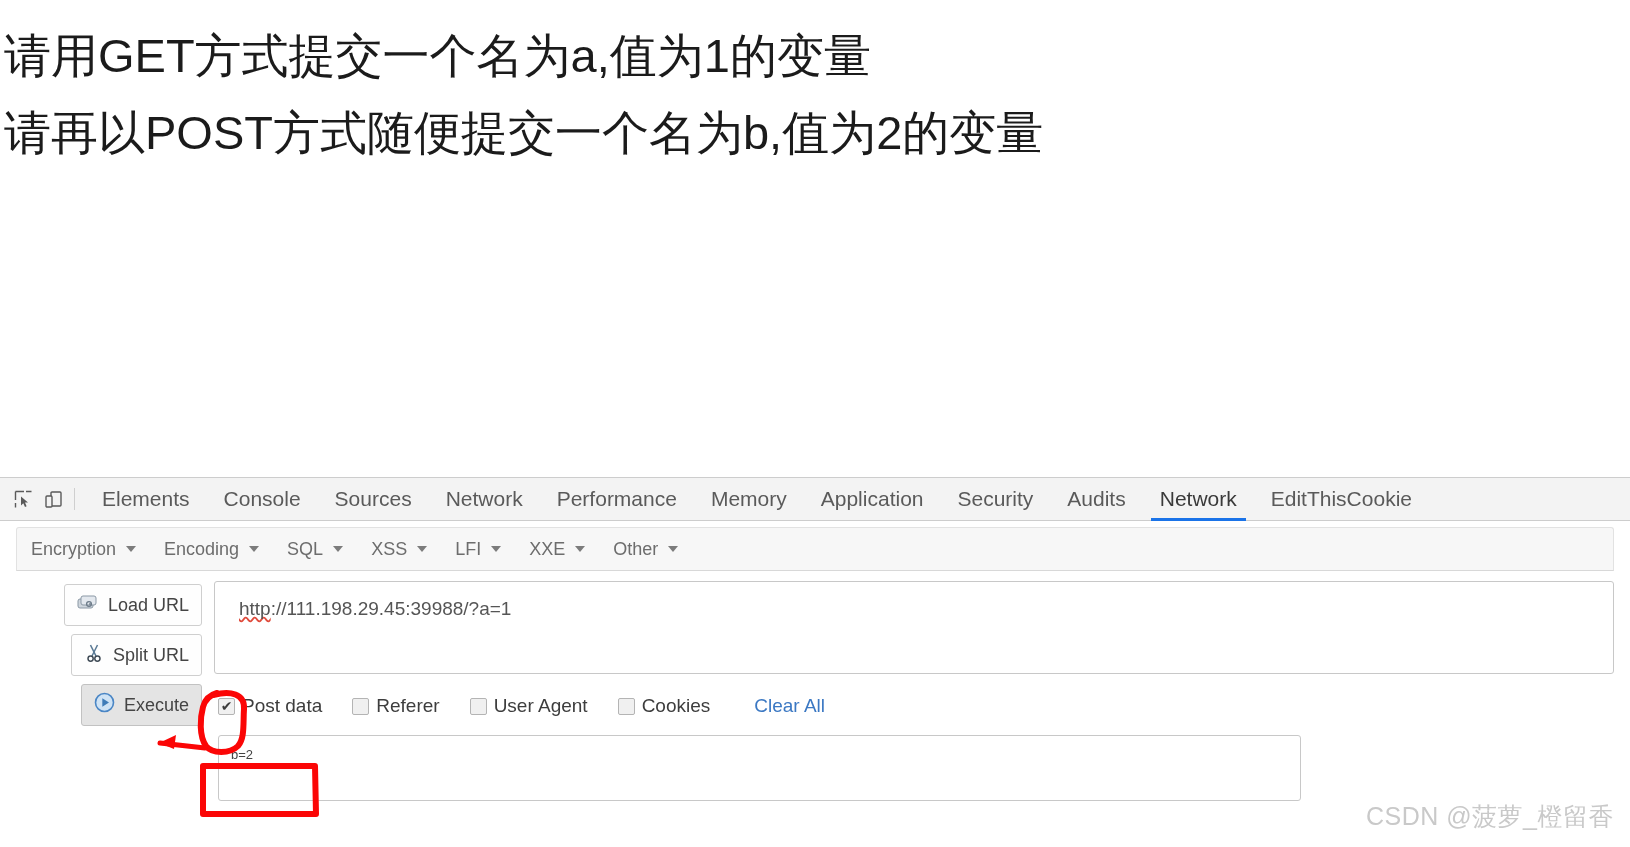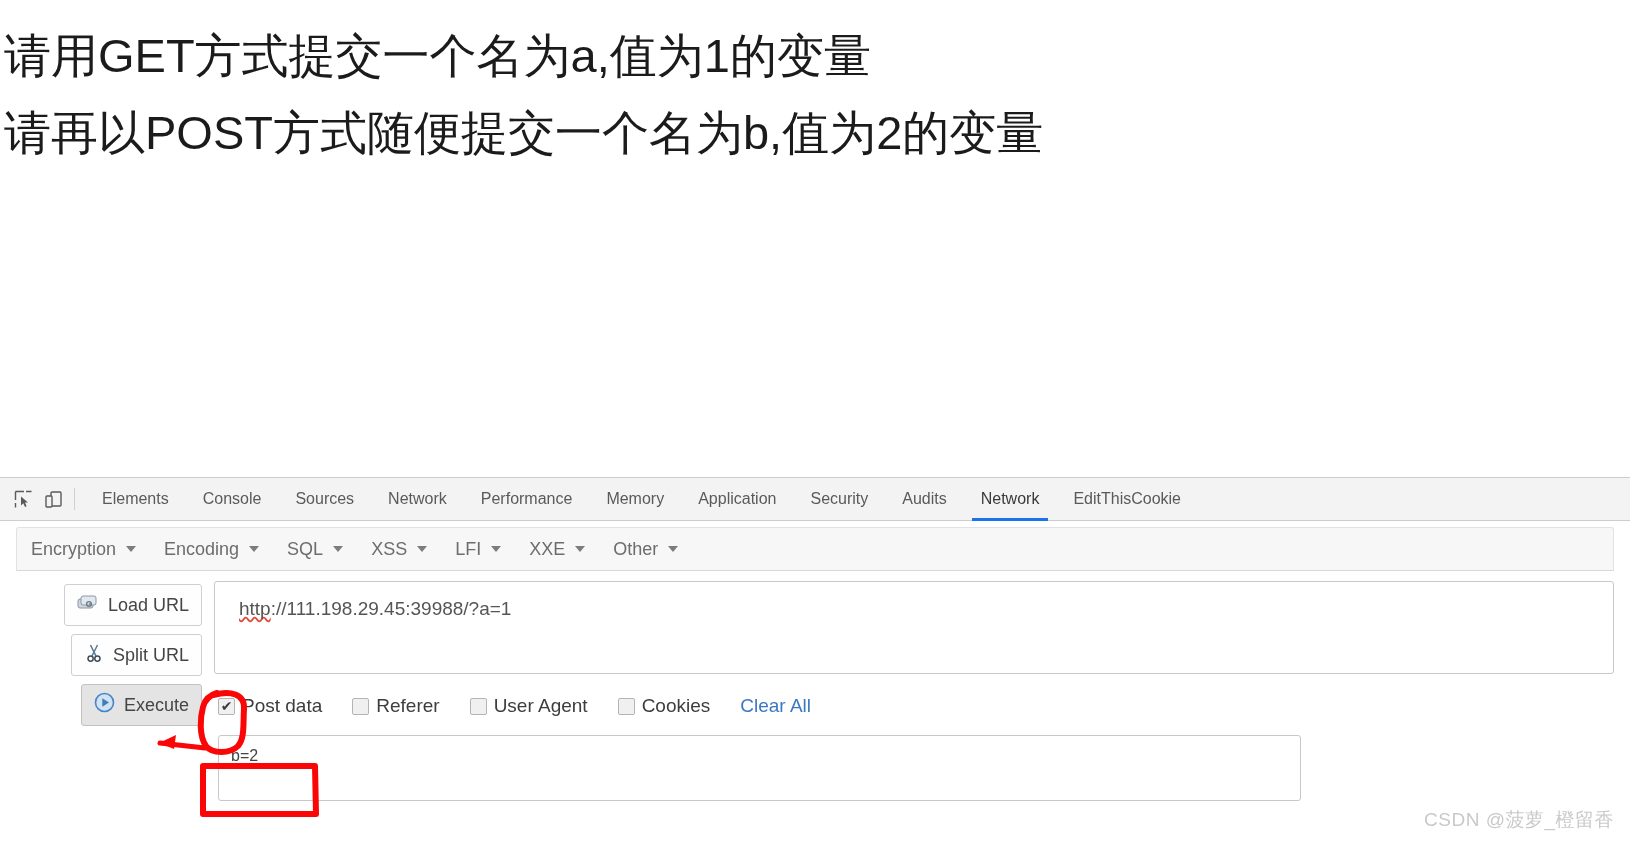--- a/index.html
+++ b/index.html
@@ -46,21 +46,21 @@
     cursor: pointer;
   }
   .dt-sep {
     width: 1px; height: 22px; background: #cfcfcf; margin: 0 10px 0 6px;
   }
   .dt-tab {
     position: relative;
     height: 43px;
     display: flex; align-items: center;
     padding: 0 17px;
-    font-size: 16px;
+    font-size: 21px;
     color: #5a5a5a;
     white-space: nowrap;
     cursor: pointer;
   }
   .dt-tab.active { color: #3a3a3a; }
   .dt-tab.active::after {
     content: "";
     position: absolute; left: 8px; right: 8px; bottom: 0;
     height: 3px; background: #1a73e8;
   }
@@ -153,53 +153,53 @@
     border: 1px solid #b4b4b4;
     background: #f0f0f0;
     border-radius: 2px;
     display: inline-flex; align-items: center; justify-content: center;
     cursor: pointer;
     flex: none;
   }
   .chk .tick { display: none; font-size: 14px; color: #3c3c3c; line-height: 1; margin-top: -1px; }
   .chk.checked .tick { display: block; }
   .chk-label { font-size: 19px; color: #3d3d3d; white-space: nowrap; }
-  .clear-all { font-size: 19px; color: #3b78c3; cursor: pointer; }
+  .clear-all { font-size: 19px; color: #3b78c3; cursor: pointer; margin-left: 14px; }
 
   .hb-postdata {
     display: block;
     margin-top: 14px;
     margin-left: 4px;
     width: 1083px;
     height: 66px;
     border: 1px solid #c8c8c8;
     border-radius: 3px;
     background: #fff;
     font-family: "Liberation Sans", sans-serif;
-    font-size: 16px;
+    font-size: 13px;
     color: #444;
     padding: 11px 12px;
     resize: none;
     outline: none;
     overflow: hidden;
   }
 
   
   .annot {
     position: absolute;
     left: 0; top: 0;
     width: 1630px; height: 847px;
     pointer-events: none;
   }
 
   
   .watermark {
     position: absolute;
     right: 16px; bottom: 14px;
-    font-size: 19px;
+    font-size: 25px;
     color: #c9c9c9;
     white-space: nowrap;
     letter-spacing: 0.5px;
   }
 </style>
 </head>
 <body>
 
 <div id="root">
 

